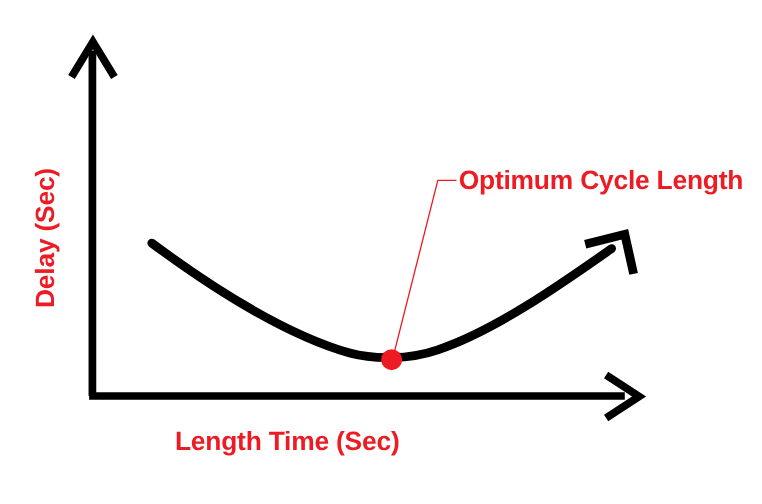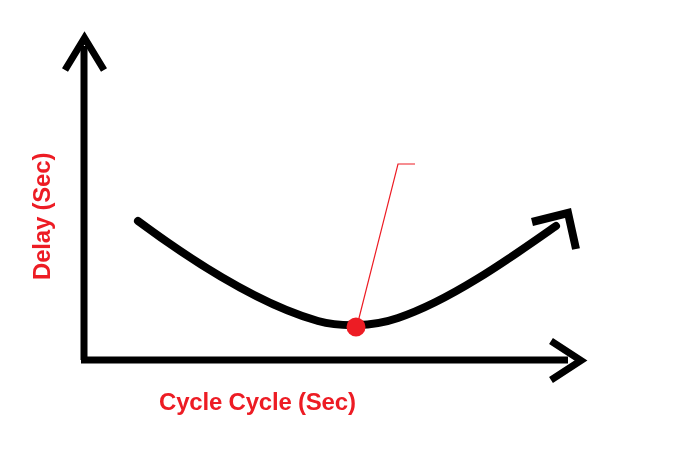--- a/index.html
+++ b/index.html
@@ -79,16 +79,17 @@
 
     <polyline points="532,222 568,213 576,249" fill="none" stroke="#000000" stroke-width="8" stroke-linecap="butt" stroke-linejoin="miter"></polyline>
 
     <polyline points="357,326 398,164 415,164" fill="none" stroke="#ED1C24" stroke-width="1.2" stroke-linecap="butt" stroke-linejoin="miter"></polyline>
 
     <circle cx="356" cy="327" r="9.5" fill="#ED1C24"></circle>
   </svg>
 
   <div class="axis-title" id="y-axis-title">Delay (Sec)</div>
 
-  <div class="axis-title" id="x-axis-title">Cycle Cycle (Sec)</div>
+  <div class="axis-title" id="x-axis-title">Length Time (Sec)</div>
 
+  <div id="annotation-label">Optimum Cycle Length</div>
 
 </div>
 
 </body></html>

